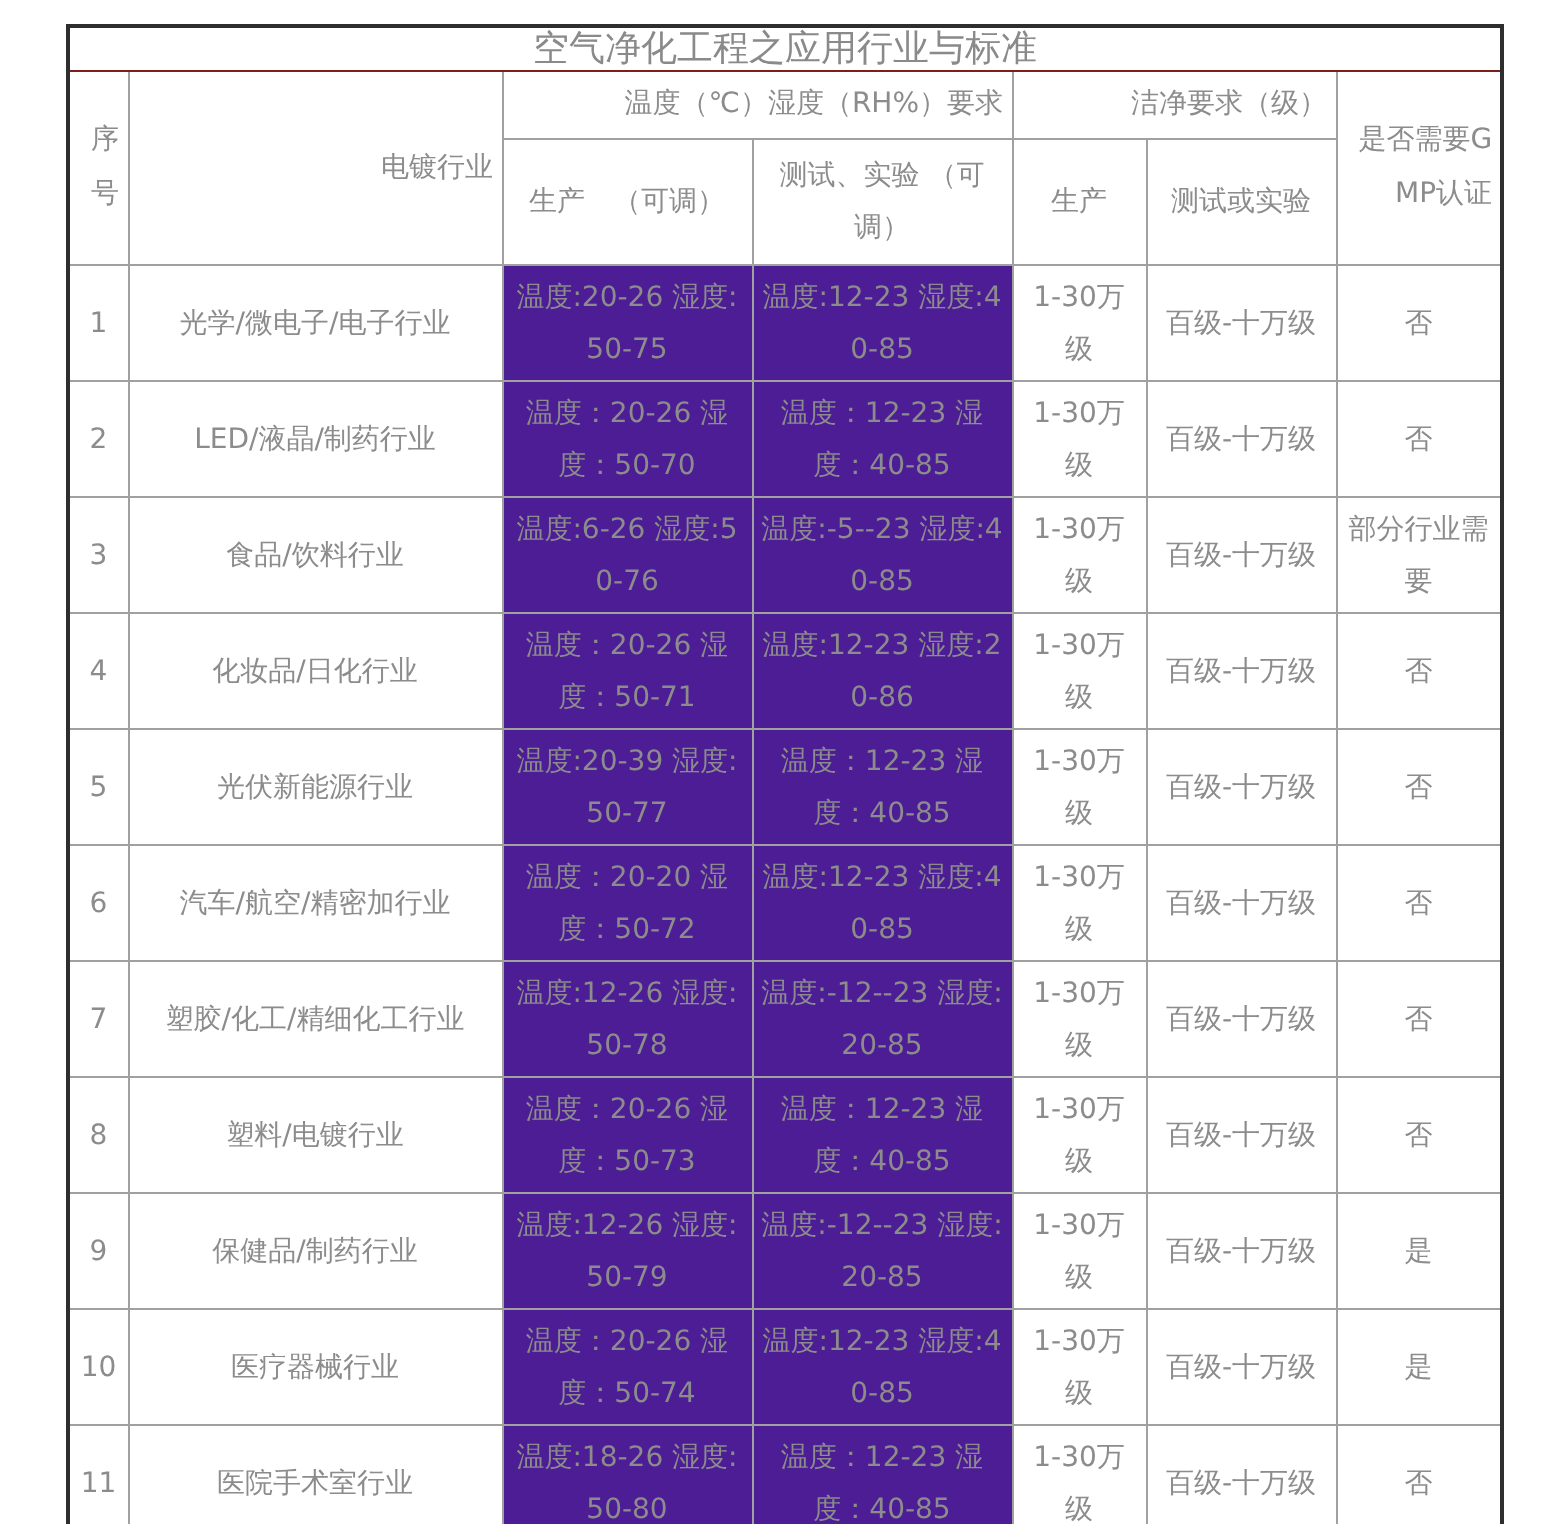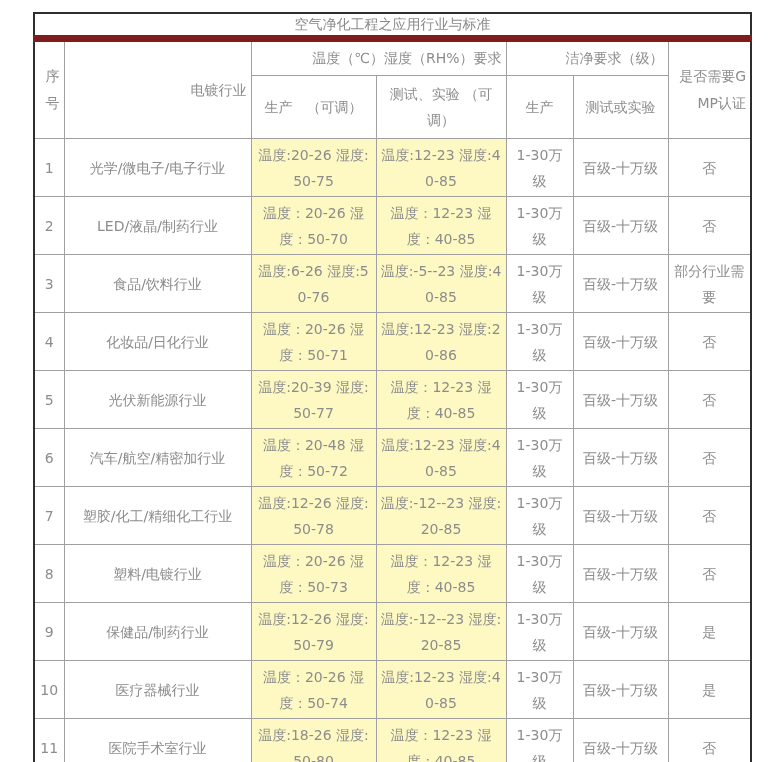--- a/index.html
+++ b/index.html
@@ -37,28 +37,28 @@
     word-break: break-all;
   }
   
   table.std {
     border: 2px solid #2e2e2e;
   }
   tr.title-row td {
     height: 21px;
     line-height: 21px;
     padding: 0 4px;
-    font-size: 14px;
+    font-size: 18px;
     color: #8a8a8a;
-    border-bottom: 7px solid #7f1d1d;
+    border-bottom: 1px solid #7f1d1d;
   }
   tr.head-1 td { height: 29px; line-height: 27px; text-align: right; }
   tr.head-2 td { height: 58px; line-height: 26px; }
   tbody.data tr td { height: 53px; line-height: 26px; }
-  td.shade { background: #fef9c3; }
+  td.shade { background: #4c1d95; }
   td.industry-cell { word-break: keep-all; }
 </style>
 </head>
 <body>
 
 <div class="page">
   <table class="std">
     <colgroup>
       <col style="width:30px">
       <col style="width:187px">
@@ -129,21 +129,21 @@
           <td class="industry-cell">光伏新能源行业</td>
           <td class="shade">温度:20-39  湿度:50-77</td>
           <td class="shade">温度：12-23 湿度：40-85</td>
           <td>1-30万级</td>
           <td>百级-十万级</td>
           <td>否</td>
         </tr>
         <tr>
           <td>6</td>
           <td class="industry-cell">汽车/航空/精密加行业</td>
-          <td class="shade">温度：20-48 湿度：50-72</td>
+          <td class="shade">温度：20-20 湿度：50-72</td>
           <td class="shade">温度:12-23  湿度:40-85</td>
           <td>1-30万级</td>
           <td>百级-十万级</td>
           <td>否</td>
         </tr>
         <tr>
           <td>7</td>
           <td class="industry-cell">塑胶/化工/精细化工行业</td>
           <td class="shade">温度:12-26  湿度:50-78</td>
           <td class="shade">温度:-12--23  湿度:20-85</td>

